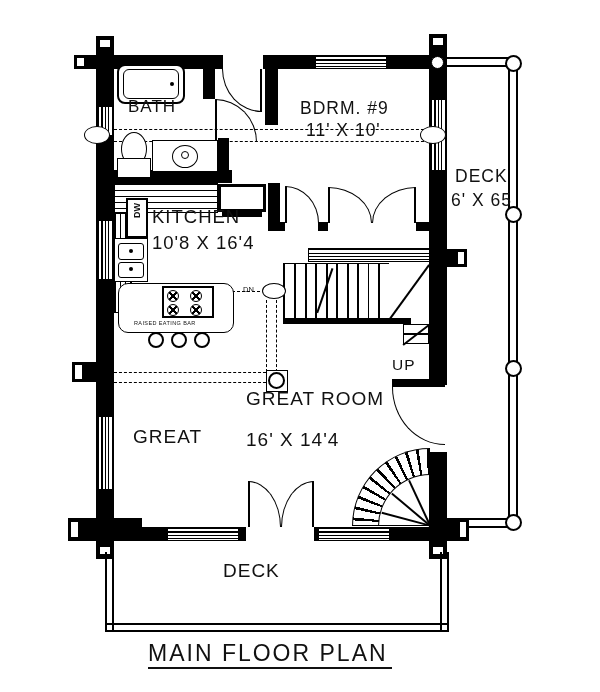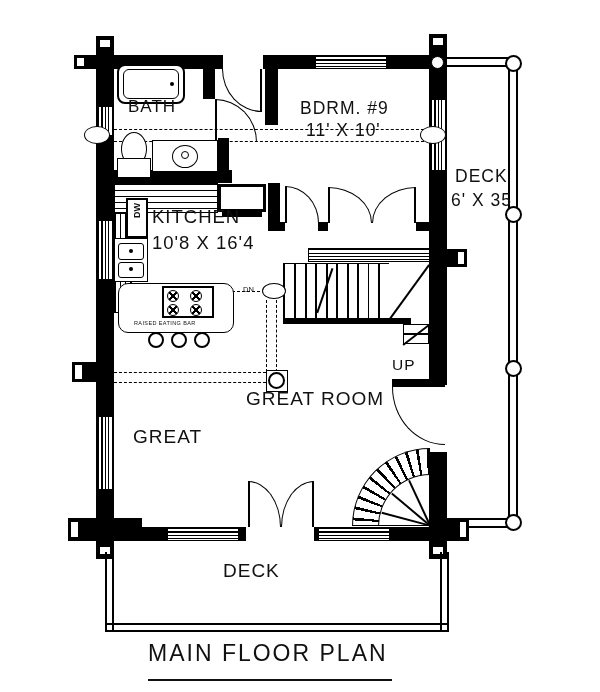--- a/index.html
+++ b/index.html
@@ -34,21 +34,21 @@
   .stool{position:absolute;width:16px;height:16px;border:2px solid #000;border-radius:50%;box-sizing:border-box;background:#fff;}
   .lbl{position:absolute;color:#111;white-space:nowrap;letter-spacing:1px;z-index:9;}
   .fp-ring{position:absolute;left:352px;top:448px;width:78px;height:78px;box-sizing:border-box;
            border:1.5px solid #000;border-radius:100% 0 0 0;
            background:repeating-conic-gradient(from 180deg at 100% 100%,#000 0 2.2deg,#fff 2.2deg 8.5deg);z-index:2;}
   .fp-inner{position:absolute;left:378px;top:474px;width:52px;height:52px;box-sizing:border-box;
            background:#fff;border:1.5px solid #000;border-radius:100% 0 0 0;z-index:3;}
   .spoke{position:absolute;left:430px;top:525px;width:50px;height:1.6px;background:#000;
          transform-origin:0 50%;z-index:4;}
   .title{position:absolute;left:148px;top:640px;font-size:23px;letter-spacing:2px;color:#111;
-         border-bottom:2.5px solid #111;padding:0 4px 12px 0;}
+         border-bottom:2.5px solid #111;padding:0 4px 0 0;}
   .vtext{writing-mode:vertical-rl;transform:rotate(180deg);}
 </style>
 </head>
 <body>
 
 <div class="plan">
 
   <div class="w" style="left:75px;top:55px;width:372px;height:14px"></div>
   <div class="w" style="left:96px;top:55px;width:18px;height:487px"></div>
   <div class="w" style="left:75px;top:527px;width:385px;height:14px"></div>
@@ -176,26 +176,27 @@
   <div class="dedge-v" style="left:105px;top:552px;width:9px;height:80px"></div>
   <div class="dedge-h" style="left:105px;top:623px;width:344px;height:9px"></div>
   <div class="dedge-v" style="left:440px;top:552px;width:9px;height:80px"></div>
 
   <div class="lbl" style="left:128px;top:97px;font-size:17px">BATH</div>
 
   <div class="lbl" style="left:300px;top:98px;font-size:17.5px">BDRM. #9</div>
   <div class="lbl" style="left:306px;top:120px;font-size:17.5px">11' X 10'</div>
 
   <div class="lbl" style="left:455px;top:166px;font-size:17.5px">DECK</div>
-  <div class="lbl" style="left:451px;top:190px;font-size:17.5px">6' X 35</div>
+  <div class="lbl" style="left:451px;top:190px;font-size:17.5px">6' X 65</div>
 
   <div class="lbl" style="left:152px;top:206px;font-size:18.5px">KITCHEN</div>
   <div class="lbl" style="left:152px;top:232px;font-size:18.5px">10'8 X 16'4</div>
 
   <div class="lbl" style="left:246px;top:388px;font-size:19px">GREAT ROOM</div>
+  <div class="lbl" style="left:246px;top:429px;font-size:19px">16' X 14'4</div>
 
   <div class="lbl" style="left:133px;top:426px;font-size:19px">GREAT</div>
 
   <div class="lbl" style="left:223px;top:560px;font-size:19px">DECK</div>
 
   <div class="lbl" style="left:392px;top:356px;font-size:15.5px">UP</div>
   <div class="lbl" style="left:243px;top:285px;font-size:7.5px;letter-spacing:0">DN</div>
 
   <div class="title">MAIN FLOOR PLAN</div>
 </div>

